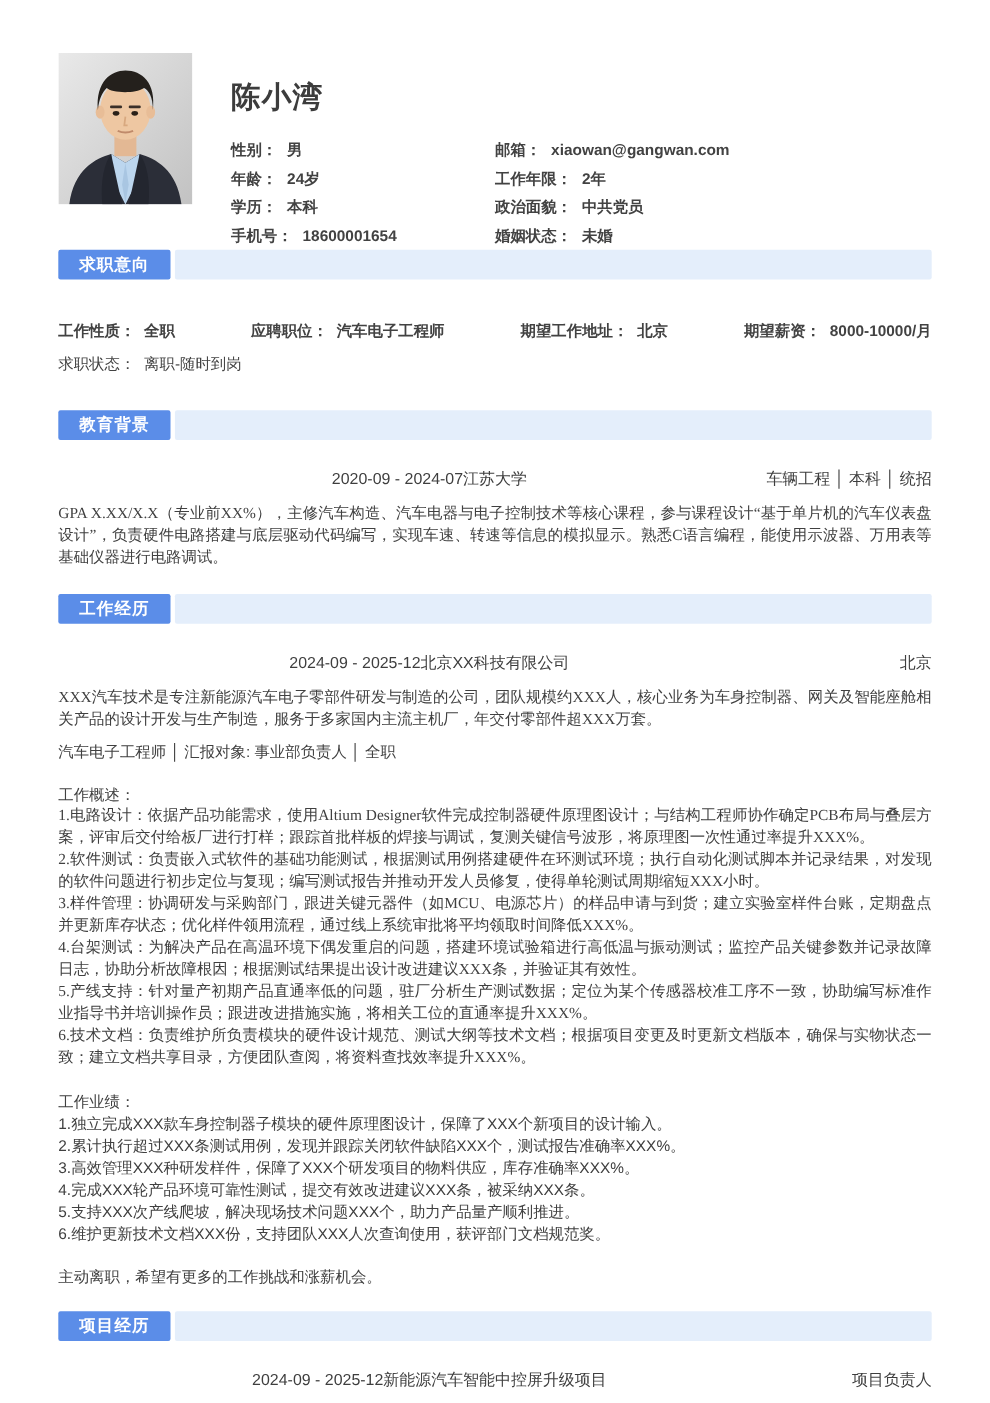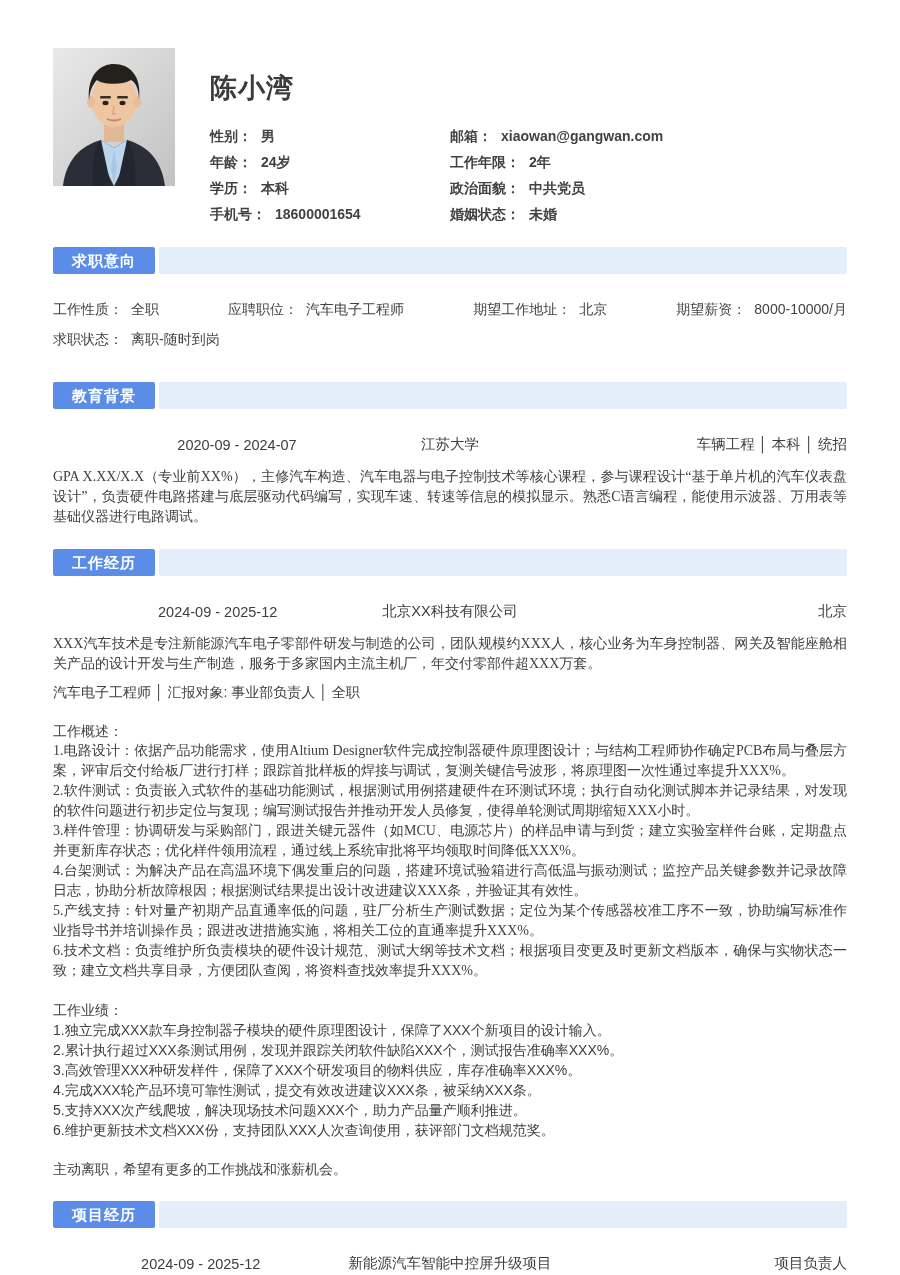--- a/index.html
+++ b/index.html
@@ -34,38 +34,38 @@
     font-size: 15px; font-weight: bold; letter-spacing: 1px;
     line-height: 27px; padding: 0 19px; border-radius: 2px;
   }
   .sec-rest { flex: 1; background: #e4eefb; margin-left: 4px; border-radius: 2px; }
 
   
   .para { font-size: 14px; line-height: 20px; text-align: justify; color: #404040; font-family: Liberation Serif, serif; }
   .line { font-size: 14px; line-height: 20px; color: #404040; }
 
   
-  .int-row1 { display: flex; justify-content: space-between; margin-top: 27px; font-size: 14px; }
+  .int-row1 { display: flex; justify-content: space-between; margin-top: 38px; font-size: 14px; font-weight: bold; }
   .int-row2 { margin-top: 12px; font-size: 14px; }
   .pair .lbl { color: #424242; }
   .pair .val { margin-left: 8px; color: #424242; }
 
   
   .meta-row {
     display: grid; grid-template-columns: 1fr auto 1fr; align-items: center;
     margin-top: 26px; font-size: 14.5px; color: #3e3e3e;
   }
-  .mr-left  { text-align: center; }
+  .mr-left  { text-align: right; }
   .mr-center{ text-align: center; }
   .mr-right { text-align: right; }
 
   .mt13 { margin-top: 13px; }
   .mt8  { margin-top: 8px; }
   .mt19 { margin-top: 19px; }
-  .mt20 { margin-top: 20px; }
+  .mt20 { }
   .mt22 { margin-top: 22px; }
   .mt33 { margin-top: 33px; }
 </style>
 </head>
 <body>
 
 <div class="page">
 
   <div class="header">
     <div class="photo">

